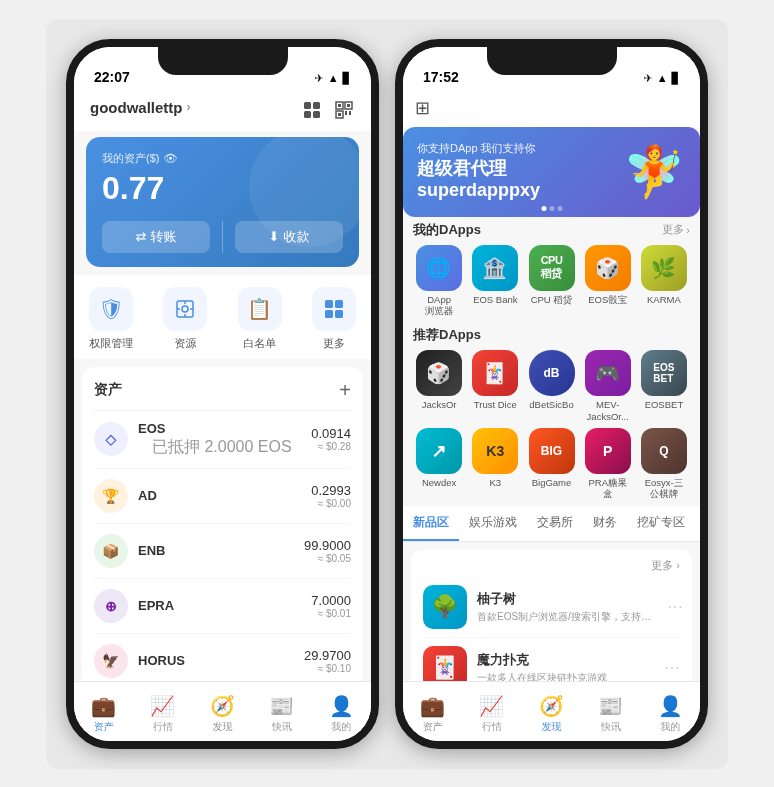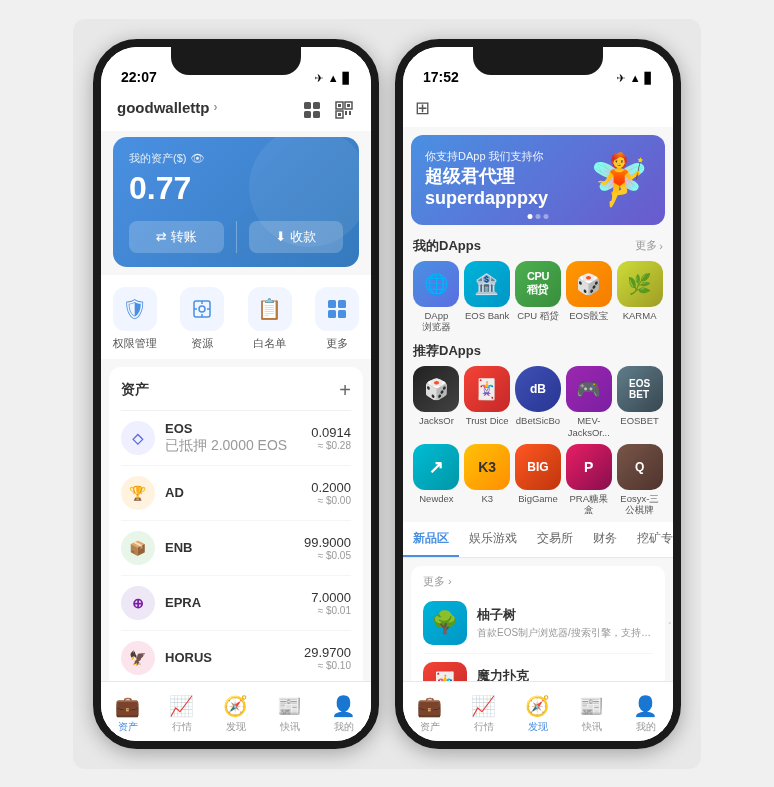--- a/index.html
+++ b/index.html
@@ -14,21 +14,21 @@
     .container {
       display: flex;
       gap: 16px;
       padding: 20px;
       background: #e8e8e8;
       border-radius: 12px;
     }
 
     
     .phone {
-      width: 286px;
+      width: 313px;
       height: 710px;
       background: #fff;
       border-radius: 44px;
       border: 8px solid #1a1a1a;
       position: relative;
       overflow: hidden;
       box-shadow: 0 4px 20px rgba(0,0,0,0.3);
     }
     .phone-inner {
       width: 100%;
@@ -246,23 +246,24 @@
       color: #4a90e2;
       flex-shrink: 0;
     }
     .coin-info { flex: 1; }
     .coin-name {
       font-size: 13px;
       font-weight: 600;
       color: #333;
     }
     .coin-sub {
-      font-size: 14px;
+      font-size: 16px;
       color: #999;
       margin-top: 1px;
+      margin-left: 14px;
     }
     .coin-amount {
       text-align: right;
     }
     .coin-balance {
       font-size: 13px;
       font-weight: 400;
       color: #333;
     }
     .coin-usd {
@@ -315,21 +316,21 @@
       font-size: 12px;
       color: #aaa;
     }
     .scan-icon {
       font-size: 18px;
       color: #555;
     }
 
     
     .banner {
-      margin: 8px;
+      margin: 0;
       border-radius: 12px;
       background: linear-gradient(135deg, #4a90e2, #6a5acd);
       height: 90px;
       position: relative;
       overflow: hidden;
       display: flex;
       align-items: center;
       padding: 12px 14px;
     }
     .banner-text {
@@ -624,21 +625,21 @@
             </div>
           </div>
 
           <div class="asset-row">
             <div class="coin-icon" style="background:#fff3e0; font-size:14px;">🏆</div>
             <div class="coin-info">
               <div class="coin-name">AD</div>
               <div class="coin-sub"></div>
             </div>
             <div class="coin-amount">
-              <div class="coin-balance">0.2000</div>
+              <div class="coin-balance">0.2993</div>
               <div class="coin-usd">≈ $0.00</div>
             </div>
           </div>
 
           <div class="asset-row">
             <div class="coin-icon" style="background:#e8f5e9; font-size:14px;">📦</div>
             <div class="coin-info">
               <div class="coin-name">ENB</div>
               <div class="coin-sub"></div>
             </div>
@@ -825,21 +826,21 @@
         <div class="cat-tabs">
           <div class="cat-tab active">新品区</div>
           <div class="cat-tab">娱乐游戏</div>
           <div class="cat-tab">交易所</div>
           <div class="cat-tab">财务</div>
           <div class="cat-tab">挖矿专区</div>
           <div class="cat-tab">日常工...</div>
         </div>
 
         <div class="new-apps-section">
-          <div style="display:flex; justify-content:flex-start; padding-bottom:4px;">
+          <div style="display:flex; justify-content:flex-end; padding-bottom:4px;">
             <span class="more-link">更多 ›</span>
           </div>
           <div class="new-app-row">
             <div class="new-app-icon icon-teal" style="display:flex; align-items:center; justify-content:center; font-size:22px;">🌳</div>
             <div class="new-app-info">
               <div class="new-app-name">柚子树</div>
               <div class="new-app-desc">首款EOS制户浏览器/搜索引擎，支持接关...</div>
             </div>
             <span class="new-app-more">···</span>
           </div>

